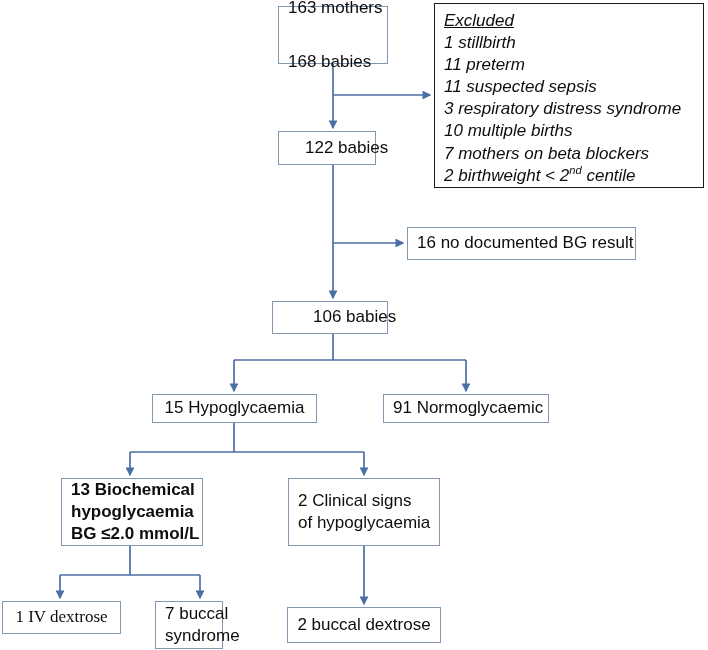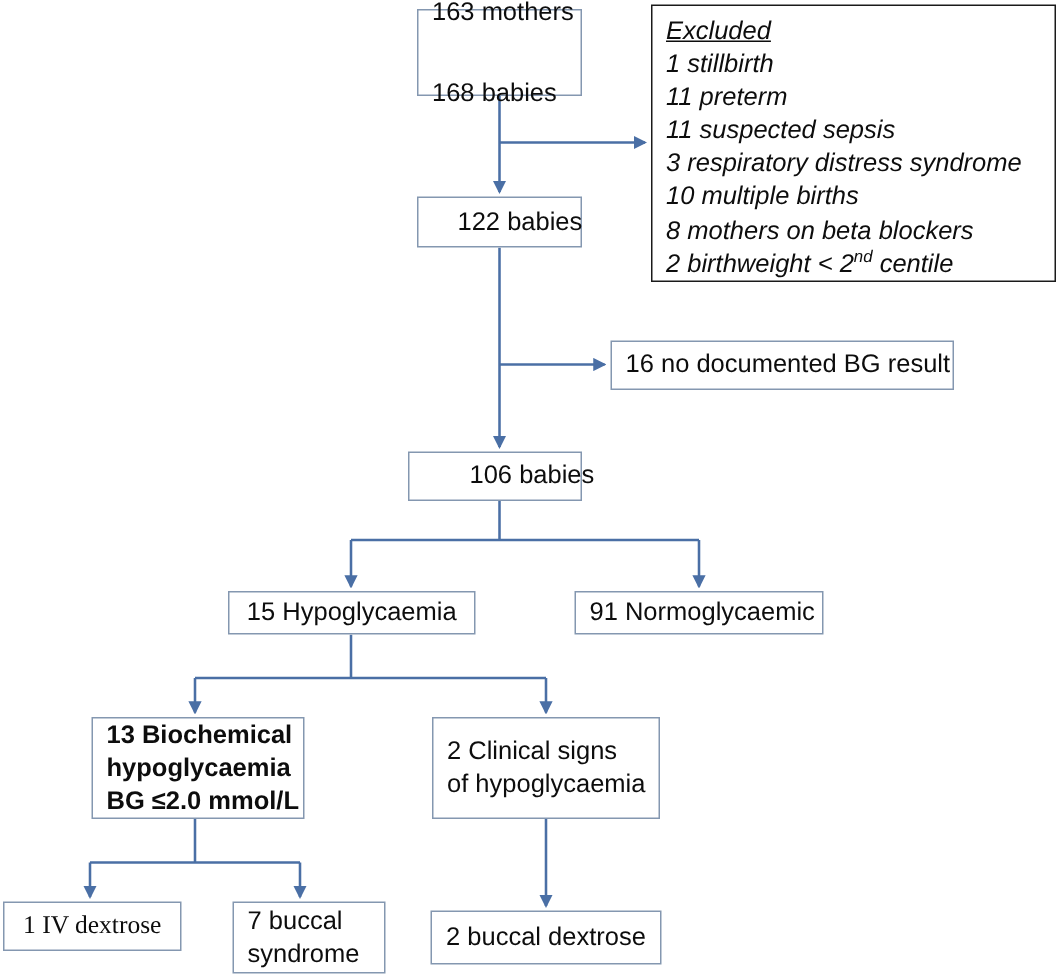--- a/index.html
+++ b/index.html
@@ -102,25 +102,25 @@
     <span class="line">168 babies</span>
   </div>
 
   <div class="node strong" style="left:434px; top:3px; width:270px; height:185px; justify-content:flex-start; padding-top:6px;font-style:italic;">
     <span class="line"><span class="excluded-title">Excluded</span></span>
     <span class="line">1 stillbirth</span>
     <span class="line">11 preterm</span>
     <span class="line">11 suspected sepsis</span>
     <span class="line">3 respiratory distress syndrome</span>
     <span class="line">10 multiple births</span>
-    <span class="line">8 mothers on beta blockers</span>
+    <span class="line">7 mothers on beta blockers</span>
     <span class="line"><span>2 birthweight &lt; 2</span><sup>nd</sup><span> centile</span></span>
   </div>
 
-  <div class="node center" style="left:278px; top:131px; width:110px; height:34px;padding-left:26px;">
+  <div class="node center" style="left:278px; top:131px; width:98px; height:34px;padding-left:26px;">
     <span class="line">122 babies</span>
   </div>
 
   <div class="node center" style="left:407px; top:227px; width:229px; height:33px;">
     <span class="line">16 no documented BG result</span>
   </div>
 
   <div class="node center" style="left:272px; top:301px; width:116px; height:33px;padding-left:40px;">
     <span class="line">106 babies</span>
   </div>
@@ -141,21 +141,21 @@
 
   <div class="node" style="left:288px; top:478px; width:152px; height:68px;">
     <span class="line">2 Clinical signs</span>
     <span class="line">of hypoglycaemia</span>
   </div>
 
   <div class="node center" style="left:2px; top:601px; width:119px; height:33px;font-family:Liberation Serif, serif;">
     <span class="line">1 IV dextrose</span>
   </div>
 
-  <div class="node" style="left:155px; top:601px; width:102px; height:48px;">
+  <div class="node" style="left:155px; top:601px; width:68px; height:48px;">
     <span class="line">7 buccal</span>
     <span class="line">syndrome</span>
   </div>
 
   <div class="node center" style="left:287px; top:607px; width:154px; height:36px;">
     <span class="line">2 buccal dextrose</span>
   </div>
 
 </div>
 

